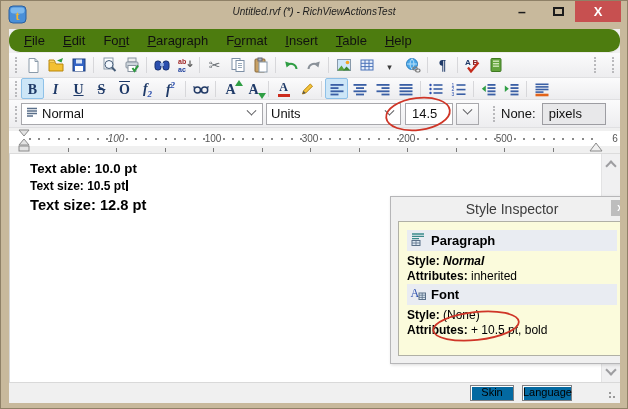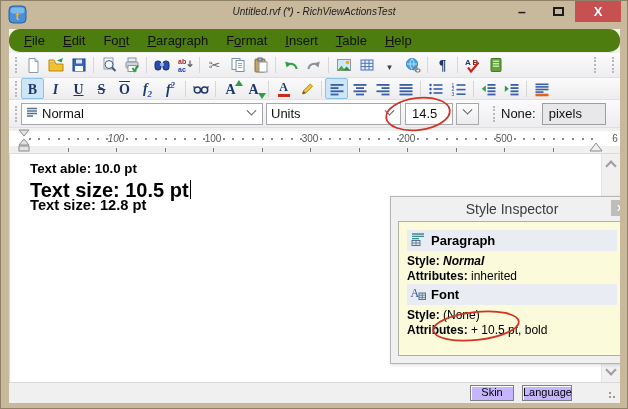--- a/index.html
+++ b/index.html
@@ -99,21 +99,21 @@
                border:1px solid #b0b0a6; padding:8px 8px 0 8px; overflow:hidden; }
   .insp-strip { background:#e9ecf2; height:21px; display:flex; align-items:center; gap:5px;
                 padding-left:3px; margin-bottom:3px; }
   .insp-strip .hname { font-weight:bold; font-size:13px; color:#000; }
   .insp-row { font-size:12px; color:#000; line-height:15px; }
   .insp-row b { font-weight:bold; }
   .insp-row .bi { font-weight:bold; font-style:italic; }
 
   
   .statusbar { height:21px; background:#f0f0f0; border-top:1px solid #d9d9d9; position:relative; }
-  .sbtn { position:absolute; top:2px; height:16px; background:#c4b5fd; border:1px solid #7f7f82;
+  .sbtn { position:absolute; top:2px; height:16px; background:#0369a1; border:1px solid #7f7f82;
           box-shadow:inset 1px 1px 0 #fff; font-size:11px; color:#000; text-align:center; padding-top:0; }
   .sbtn.skin { right:106px; width:44px; }
   .sbtn.lang { right:48px; width:50px; }
   .rgrip { position:absolute; right:2px; bottom:2px; width:10px; height:10px;
            background:radial-gradient(circle at 2px 2px,#9a9a9a 1px,transparent 1.4px),
                       radial-gradient(circle at 6px 6px,#9a9a9a 1px,transparent 1.4px),
                       radial-gradient(circle at 2px 6px,#9a9a9a 1px,transparent 1.4px); }
 
   .annot-layer { position:absolute; left:0; top:0; width:611px; height:374px; pointer-events:none; z-index:50; }
 </style>
@@ -613,21 +613,21 @@
                   <rect x="9" y="8" width="6.5" height="6.5" fill="#dce8f2" stroke="#5a7088"></rect>
                   <path d="M9 10.2h6.5M9 12.4h6.5M12.2 8v6.5" stroke="#5a7088" stroke-width=".8"></path>
                 </svg></span>
               <span class="hname">Font</span>
             </div>
             <div class="insp-row"><b>Style:</b> <span class="">(None)</span></div>
             <div class="insp-row"><b>Attributes:</b> <span class="">+ 10.5 pt, bold</span></div>
           </div>
       </div>
     <div class="docline" style="top: 7px; font-size: 13.3px;">Text able: 10.0 pt</div>
-        <div class="docline" style="top: 24.83px; font-size: 20px;">Text size: 10.5 pt<span class="caret"></span></div>
+        <div class="docline" style="top: 24.83px; font-size: 12px;">Text size: 10.5 pt<span class="caret"></span></div>
         <div class="docline" style="top: 43.3265px; font-size: 14.7px;">Text size: 12.8 pt</div>
       </div>
 
     <div class="statusbar">
       <span class="sbtn skin">Skin</span>
       <span class="sbtn lang">Language</span>
       <span class="rgrip"></span>
     </div>
 
     <svg class="annot-layer">

